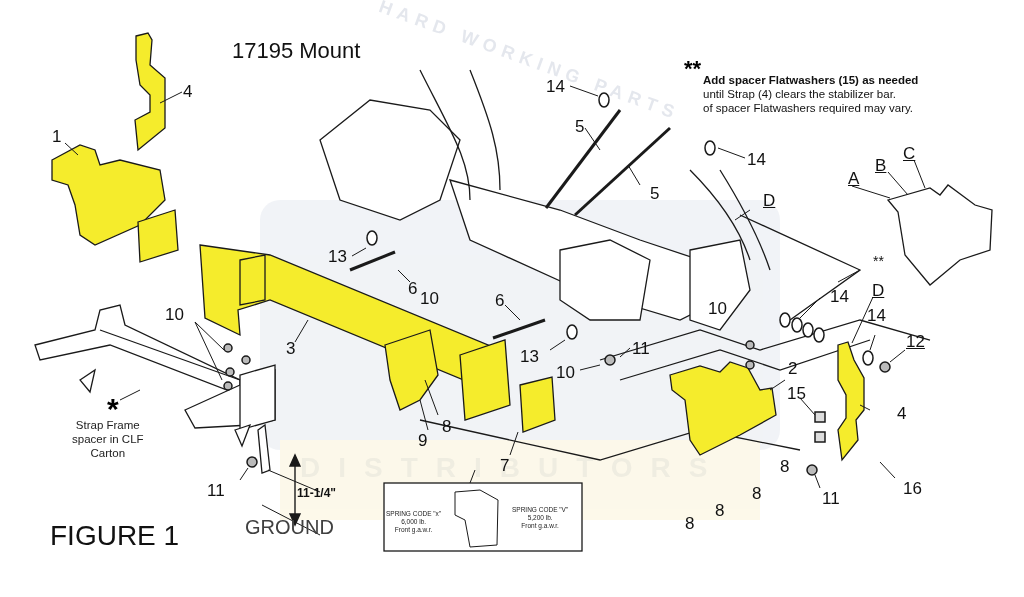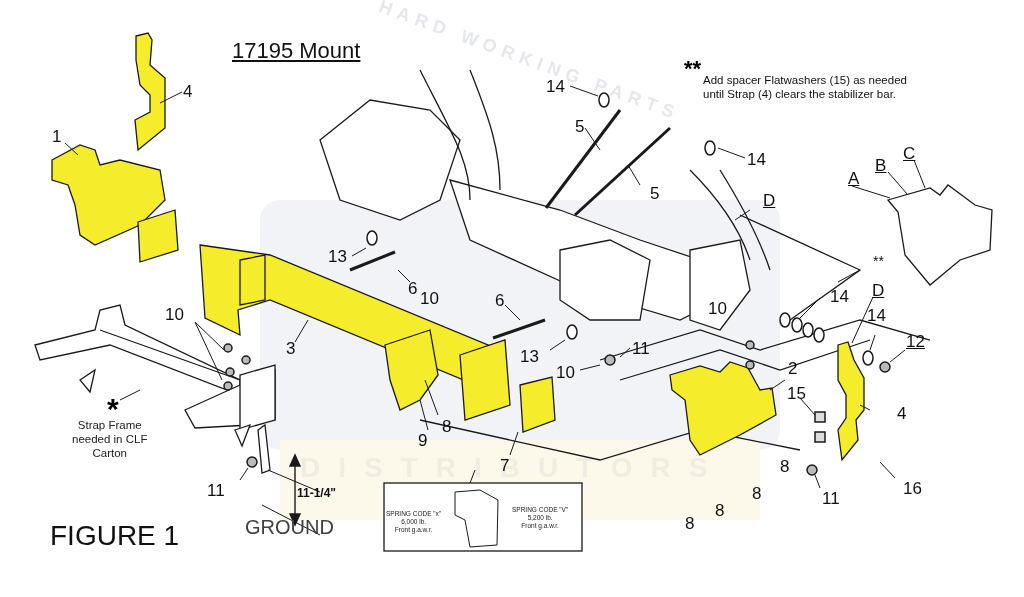--- a/index.html
+++ b/index.html
@@ -1,20 +1,20 @@
 <!DOCTYPE html>
 <html><head>
 <meta charset="utf-8">
 <style>
   html, body { margin:0; padding:0; background:#ffffff; }
   #stage { position:relative; width:1024px; height:597px; overflow:hidden; background:#fff; font-family:"Liberation Sans", sans-serif; }
   svg.art { position:absolute; left:0; top:0; width:1024px; height:597px; }
   .lbl { position:absolute; font-family:"Liberation Sans", sans-serif; color:#111; font-size:17px; line-height:1; white-space:nowrap; }
   .lbl.u { text-decoration:underline; }
-  .title { position:absolute; left:232px; top:38px; font-size:22px; color:#111;text-decoration:underline; }
+  .title { position:absolute; left:232px; top:38px; font-size:22px; color:#111; }
   .fig { position:absolute; left:50px; top:520px; font-size:28px; color:#111; }
   .ground { position:absolute; left:245px; top:516px; font-size:20px; color:#404040; }
   .dim { position:absolute; left:297px; top:486px; font-size:12px; font-weight:bold; color:#111; }
   .note { position:absolute; left:703px; top:73px; font-size:11.5px; line-height:14px; color:#111; }
   .stars { position:absolute; left:684px; top:56px; font-size:22px; font-weight:bold; }
   .clevis { position:absolute; left:72px; top:418px; font-size:11.5px; line-height:14px; text-align:center; color:#222; }
   .asterisk { position:absolute; left:107px; top:392px; font-size:30px; font-weight:bold; }
   .spring { position:absolute; font-size:6.5px; line-height:8px; color:#222; text-align:center; }
   .wm { position:absolute; font-weight:bold; color:#d9dde6; letter-spacing:18px; font-size:28px; opacity:0.7; }
 </style>
@@ -160,28 +160,29 @@
     <g>
       <rect x="384" y="483" width="198" height="68" fill="#fff" stroke="#1a1a1a" stroke-width="1.3"></rect>
       <path d="M455,492 L480,490 L498,500 L497,545 L470,547 L465,520 L455,515 Z" fill="#fff" stroke="#1a1a1a"></path>
       <line x1="475" y1="470" x2="470" y2="483" stroke="#1a1a1a"></line>
     </g>
   </svg>
 
   <div class="title">17195 Mount</div>
   <div class="stars">**</div>
   <div class="note">
-    <div style="font-weight:normal;">Add spacer Flatwashers (15) as needed</div>
+    <div style="font-weight:bold;">Add spacer Flatwashers (15) as needed</div>
     <div style="font-weight:normal;">until Strap (4) clears the stabilizer bar.</div>
+    <div>of spacer Flatwashers required may vary.</div>
   </div>
 
   <div class="asterisk">*</div>
   <div class="clevis">
     <div>Strap Frame</div>
-    <div>needed in CLF</div>
+    <div>spacer in CLF</div>
     <div>Carton</div>
   </div>
 
   <div class="fig">FIGURE 1</div>
   <div class="ground">GROUND</div>
   <div class="dim">11-1/4"</div>
 
   <div class="spring" style="left:386px; top:510px;">
     <div>SPRING CODE "x"</div>
     <div>6,000 lb.</div>

